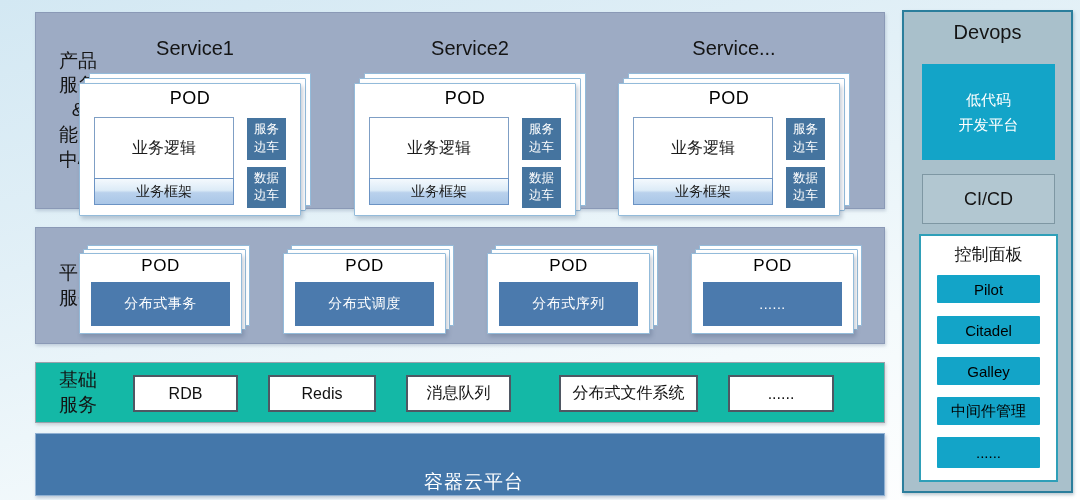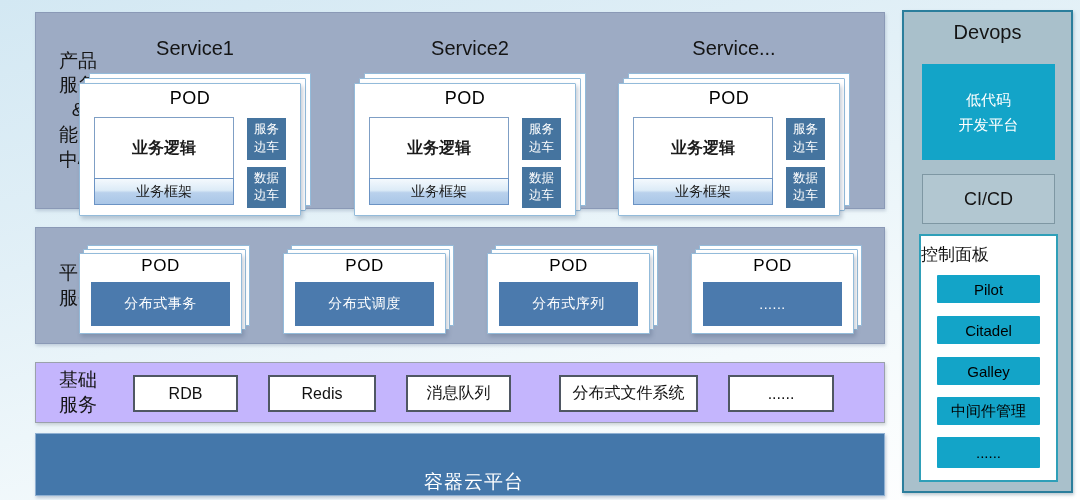--- a/index.html
+++ b/index.html
@@ -10,21 +10,21 @@
     color:#1b1b1b;
     overflow:hidden;
   }
   .canvas { position:relative; width:1080px; height:500px; }
 
   
   .band { position:absolute; left:35px; width:850px; }
   .band-blue { background:#9dabc4; border:1px solid #8a99b6; box-shadow:1px 2px 3px rgba(120,140,165,.35); }
   #band-product  { top:12px;  height:197px; }
   #band-platform { top:227px; height:117px; }
-  #band-base     { top:362px; height:61px; background:#c4b5fd; border:1px solid #9aa1ab; box-shadow:1px 2px 3px rgba(130,140,150,.35); }
+  #band-base     { top:362px; height:61px; background:#14b8a6; border:1px solid #9aa1ab; box-shadow:1px 2px 3px rgba(130,140,150,.35); }
   #band-container{ top:433px; height:63px; background:#4477aa; border:1px solid #8fb0d2; box-shadow:1px 2px 3px rgba(110,130,160,.4);
                    display:flex; align-items:flex-end; justify-content:center;padding-left:28px; }
   #band-container .cloud-label { color:#fff; font-size:19px; letter-spacing:1px; }
 
   .band-label {
     position:absolute; left:0; top:0; bottom:0; width:84px;
     display:flex; flex-direction:column; align-items:center; justify-content:center;
     font-size:19px; line-height:1.3; color:#141414;
   }
 
@@ -38,21 +38,21 @@
   }
   .ghost { position:absolute; width:222px; height:133px; }
   .g1 { left:5px;  bottom:5px; }
   .g2 { left:10px; bottom:10px; }
   .pod-card { position:absolute; left:0; bottom:0; width:222px; height:133px;
               box-shadow:2px 3px 4px rgba(70,90,120,.30); }
   .pod-title { text-align:center; font-size:18px; margin-top:4px; color:#000000; letter-spacing:.5px; }
   .pod-body { position:absolute; left:14px; top:33px; right:13px; bottom:7px; display:flex; gap:13px; }
   .logic-box { width:140px; height:88px; border:1px solid #7f9fc5; background:#fff;
                display:flex; flex-direction:column; }
-  .logic-label { flex:1; display:flex; align-items:center; justify-content:center; font-size:16px;font-weight:bold; }
+  .logic-label { flex:1; display:flex; align-items:center; justify-content:center; font-size:16px; }
   .frame-bar {
     height:27px; margin:-1px; border:1px solid #6b93c4;
     background:linear-gradient(180deg,#f4f9fd 0%,#dcebf7 45%,#b9d1ec 55%,#a9c6e7 100%);
     display:flex; align-items:center; justify-content:center; font-size:14px;
   }
   .sidecars { display:flex; flex-direction:column; gap:7px; padding-top:1px; }
   .sidecar {
     width:39px; height:42px; background:#45749f; color:#fff;
     font-size:12.5px; line-height:1.4; text-align:center;
     display:flex; flex-direction:column; align-items:center; justify-content:center;
@@ -84,21 +84,21 @@
             background:#a9c0cb; border:2px solid #2b7e9c; box-shadow:1px 2px 3px rgba(90,120,140,.4); }
   .devops-title { text-align:center; font-size:20px; margin-top:9px; color:#141414; }
   .lowcode { position:absolute; left:18px; top:52px; width:133px; height:96px;
              background:#13a4c8; color:#fff; font-size:15px; line-height:1.7;
              display:flex; flex-direction:column; align-items:center; justify-content:center; }
   .cicd { position:absolute; left:18px; top:162px; width:133px; height:50px;
           background:#b2c7d1; border:1px solid #7e97a3; font-size:18px; color:#141414;
           display:flex; align-items:center; justify-content:center; }
   .control-panel { position:absolute; left:15px; top:222px; width:139px; height:248px;
                    background:#fff; border:2px solid #2f9fb8; }
-  .cp-title { text-align:left; font-size:17px; margin-top:7px; color:#141414; }
+  .cp-title { text-align:center; font-size:17px; margin-top:7px; color:#141414; }
   .cp-btn { position:absolute; left:16px; width:103px; height:28px; background:#13a4c8; color:#000000;
             font-size:15px; display:flex; align-items:center; justify-content:center; border-radius:1px; }
   .cpb-0 { top:39px; } .cpb-1 { top:80px; } .cpb-2 { top:121px; } .cpb-3 { top:161px; } .cpb-4 { top:201px; height:31px; }
 </style>
 </head>
 <body>
 
 <div class="canvas">
 
   <section class="band band-blue" id="band-product">

